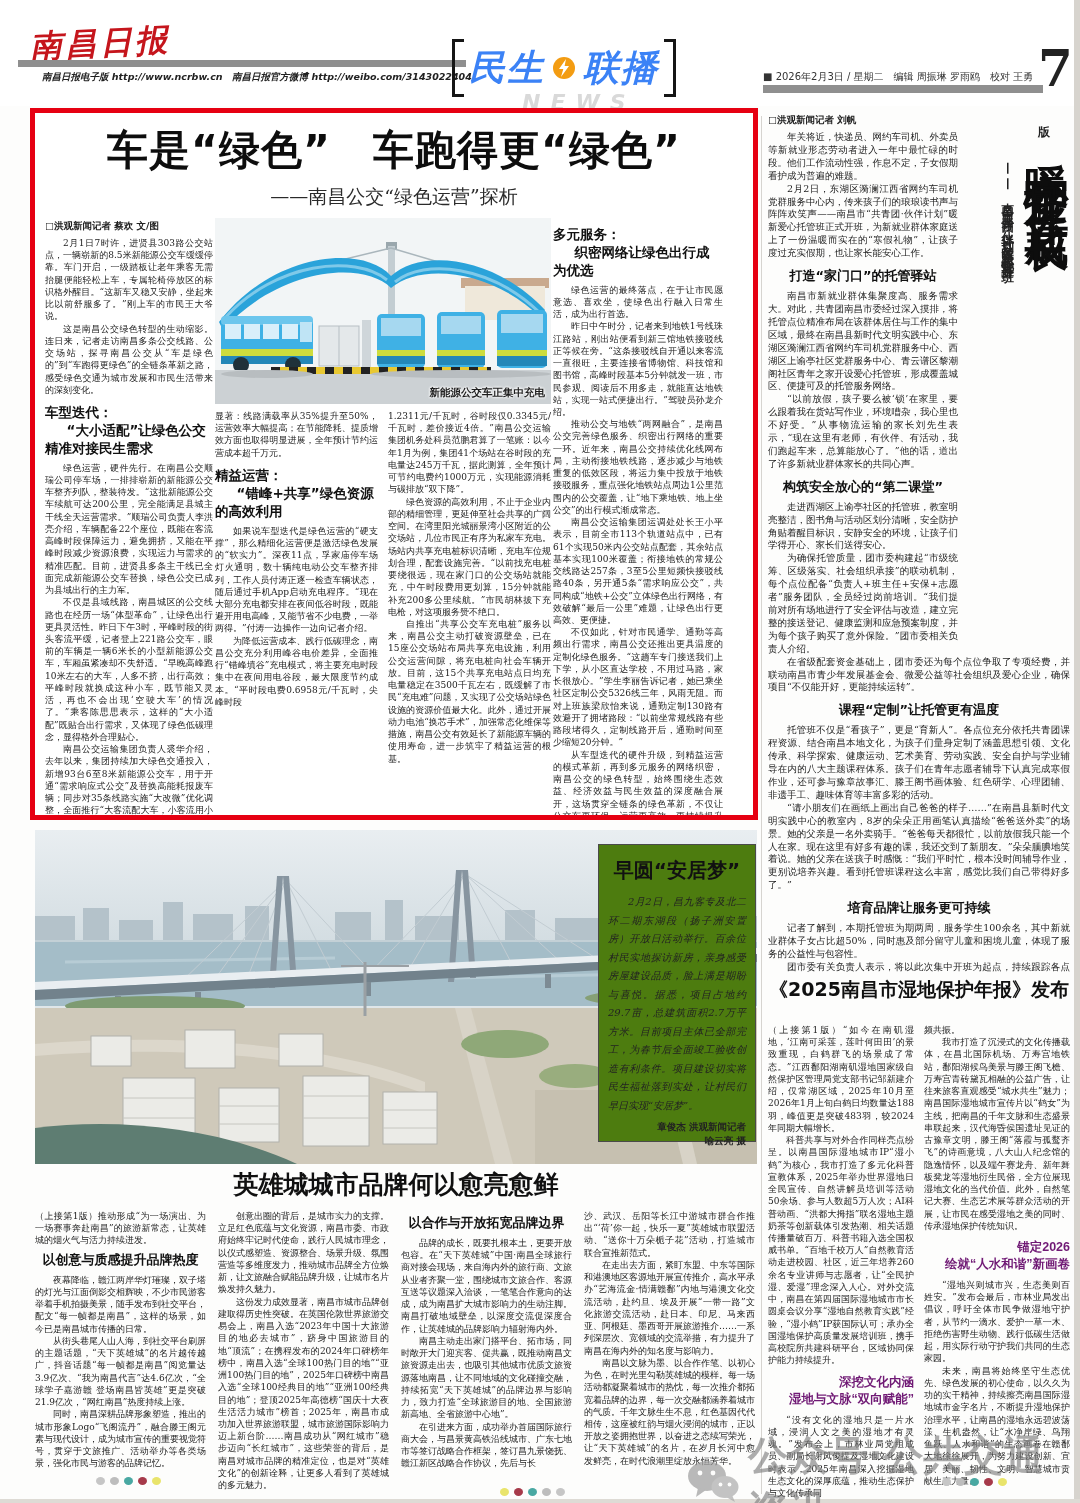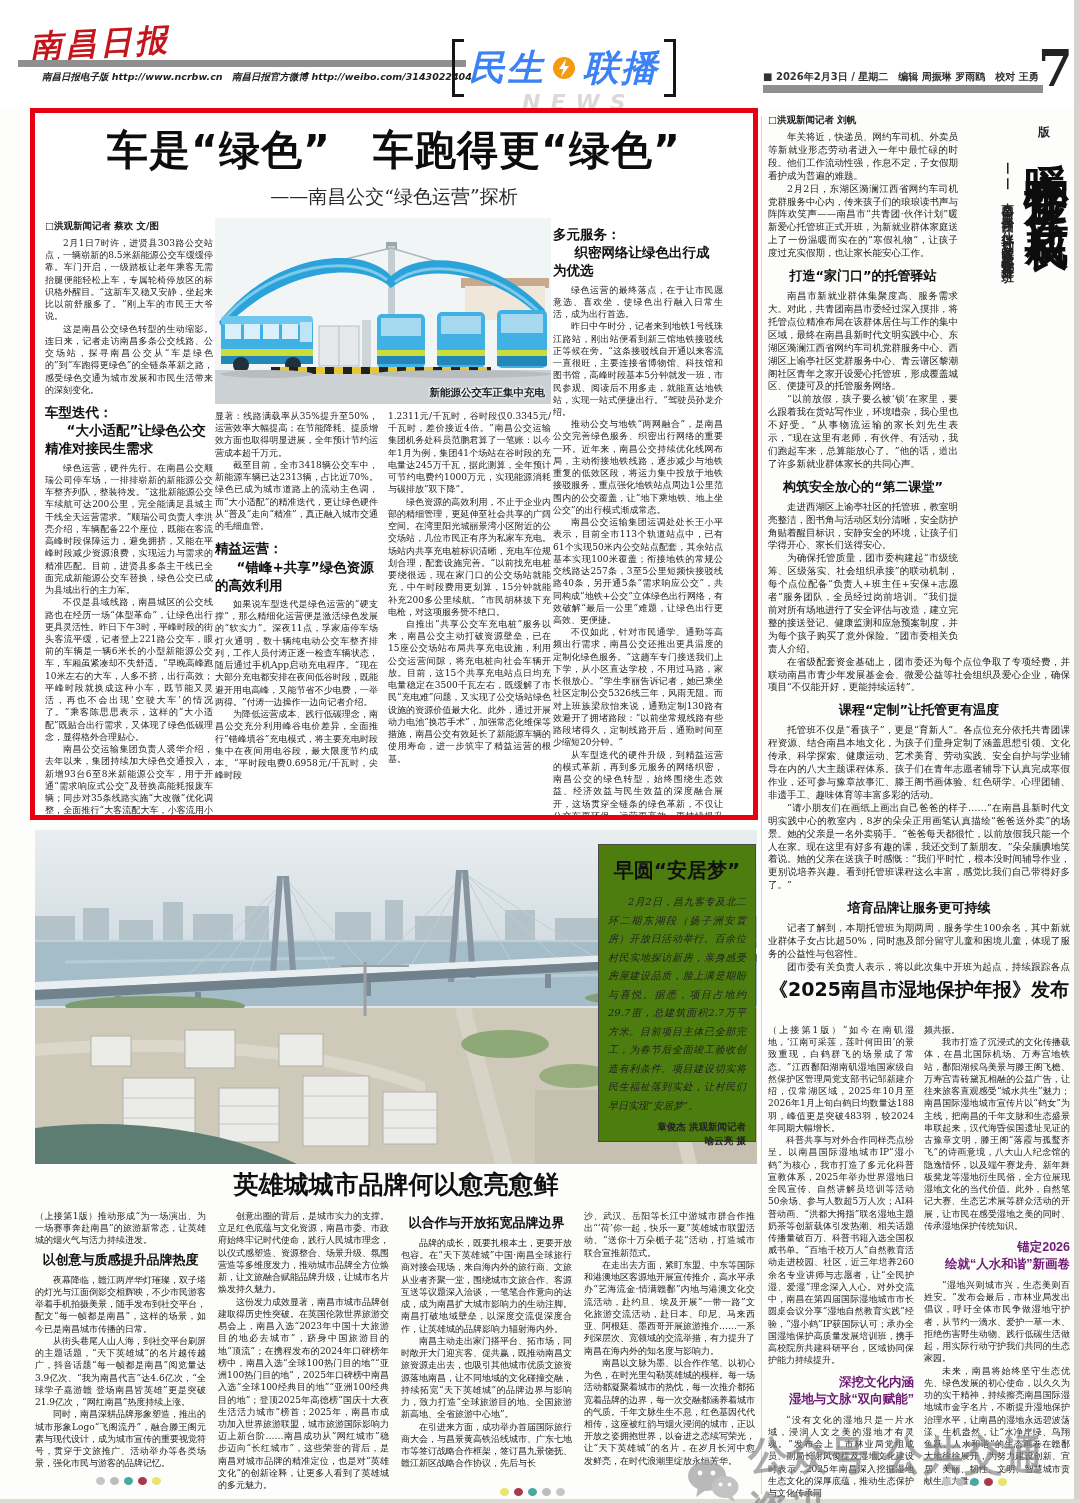--- a/index.html
+++ b/index.html
@@ -17,21 +17,21 @@
             font-family:"DejaVu Sans",sans-serif;font-style:italic;}
   .masthead{position:absolute;left:452px;top:36px;height:64px;display:flex;align-items:center;}
   .brk{width:12px;height:58px;border:3px solid #161616;box-sizing:border-box;}
   .brk-l{border-right:none;margin-right:5px;}
   .brk-r{border-left:none;margin-left:5px;}
   .mh-word{font-family:"DejaVu Serif",serif;font-weight:900;font-style:italic;font-size:36px;
            color:#3b82f6;letter-spacing:2px;}
   .mh-icon{margin:0 6px;display:flex;align-items:center;}
   .mh-news{position:absolute;left:70px;top:54px;font-family:"DejaVu Sans",sans-serif;
            font-style:italic;font-weight:bold;font-size:22px;letter-spacing:10px;color:#d9d9d9;}
-  .hdr-date{position:absolute;left:763px;top:70px;width:280px;font-size:10px;font-weight:bold;
+  .hdr-date{position:absolute;left:763px;top:70px;width:280px;font-size:10px;font-weight:normal;
             color:#333;font-family:"DejaVu Sans",sans-serif;white-space:nowrap;}
   .bar-right{position:absolute;left:763px;top:85px;width:280px;height:8px;background:#8f8f8f;}
   .pagenum{position:absolute;left:1038px;top:44px;font-family:"DejaVu Serif",serif;
            font-size:50px;font-weight:bold;color:#222;line-height:1;}
   .pagesuf{font-size:12px;font-weight:bold;}
 
   
   .p{text-indent:2em;text-align:justify;margin:0;line-height:1.36;}
   .cont{text-indent:0;}
   .byline{font-weight:bold;font-size:9.5px;margin:2px 0 4px;font-family:"DejaVu Sans",sans-serif;}
@@ -207,21 +207,20 @@
             <line x1="56" y1="152.5" x2="276" y2="152.5" stroke="#222" stroke-width="7" stroke-dasharray="9 9"></line>
             <ellipse cx="52" cy="156" rx="46" ry="4" fill="#b8bdc0"></ellipse>
             <ellipse cx="246" cy="156" rx="90" ry="4" fill="#b8bdc0"></ellipse>
           </svg>
           <div class="mphoto-cap">新能源公交车正集中充电</div>
         </div>
 
         <div class="mid2">
           <div class="mcol2">
             <p class="p cont">显著：线路满载率从35%提升至50%，运营效率大幅提高；在节能降耗、提质增效方面也取得明显进展，全年预计节约运营成本超千万元。</p>
-            <p class="p">截至目前，全市3418辆公交车中，新能源车辆已达2313辆，占比近70%。绿色已成为城市道路上的流动主色调，而“大小适配”的精准迭代，更让绿色硬件从“普及”走向“精准”，真正融入城市交通的毛细血管。</p>
             <div class="sec-head">
               <span class="t1">精益运营：</span>
               <span class="t2">“错峰+共享”绿色资源的高效利用</span>
             </div>
             <p class="p">如果说车型迭代是绿色运营的“硬支撑”，那么精细化运营便是激活绿色发展的“软实力”。深夜11点，孚家庙停车场灯火通明，数十辆纯电动公交车整齐排列，工作人员付涛正逐一检查车辆状态，随后通过手机App启动充电程序。“现在大部分充电都安排在夜间低谷时段，既能避开用电高峰，又能节省不少电费，一举两得。”付涛一边操作一边向记者介绍。</p>
             <p class="p">为降低运营成本、践行低碳理念，南昌公交充分利用峰谷电价差异，全面推行“错峰填谷”充电模式，将主要充电时段集中在夜间用电谷段，最大限度节约成本。“平时段电费0.6958元/千瓦时，尖峰时段</p>
           </div>
           <div class="mcol3">
             <p class="p cont">1.2311元/千瓦时，谷时段仅0.3345元/千瓦时，差价接近4倍。”南昌公交运输集团机务处科员范鹏君算了一笔账：以今年1月为例，集团41个场站在谷时段的充电量达245万千瓦，据此测算，全年预计可节约电费约1000万元，实现能源消耗与碳排放“双下降”。</p>
             <p class="p">绿色资源的高效利用，不止于企业内部的精细管理，更延伸至社会共享的广阔空间。在湾里阳光城丽景湾小区附近的公交场站，几位市民正有序为私家车充电。场站内共享充电桩标识清晰，充电车位规划合理，配套设施完善。“以前找充电桩要绕很远，现在家门口的公交场站就能充，中午时段费用更划算，15分钟就能补充200多公里续航。”市民胡林拔下充电枪，对这项服务赞不绝口。</p>

